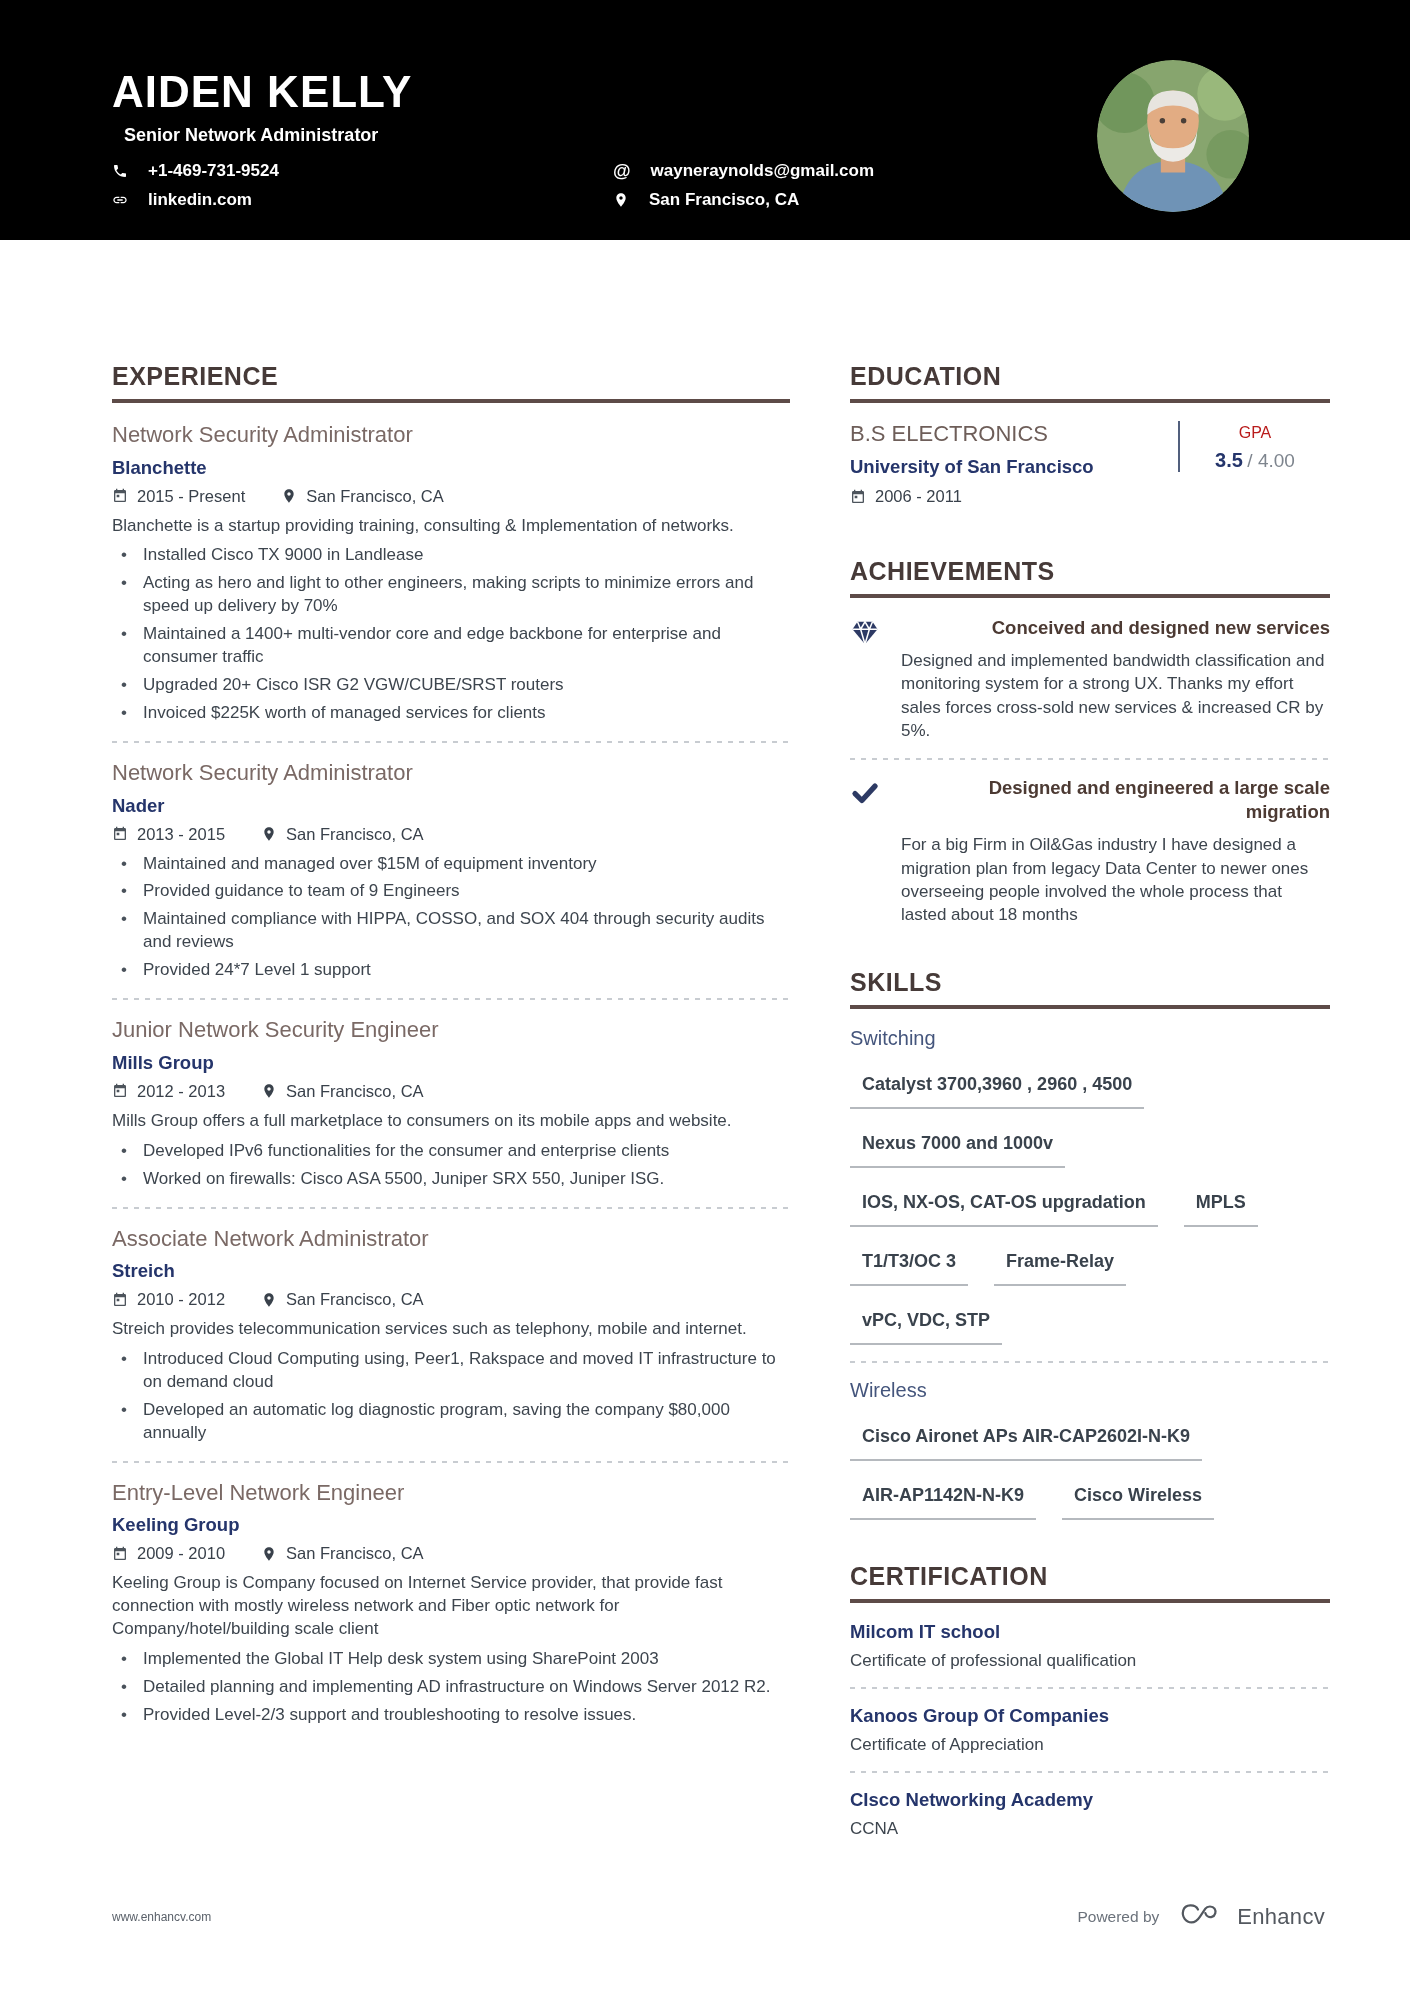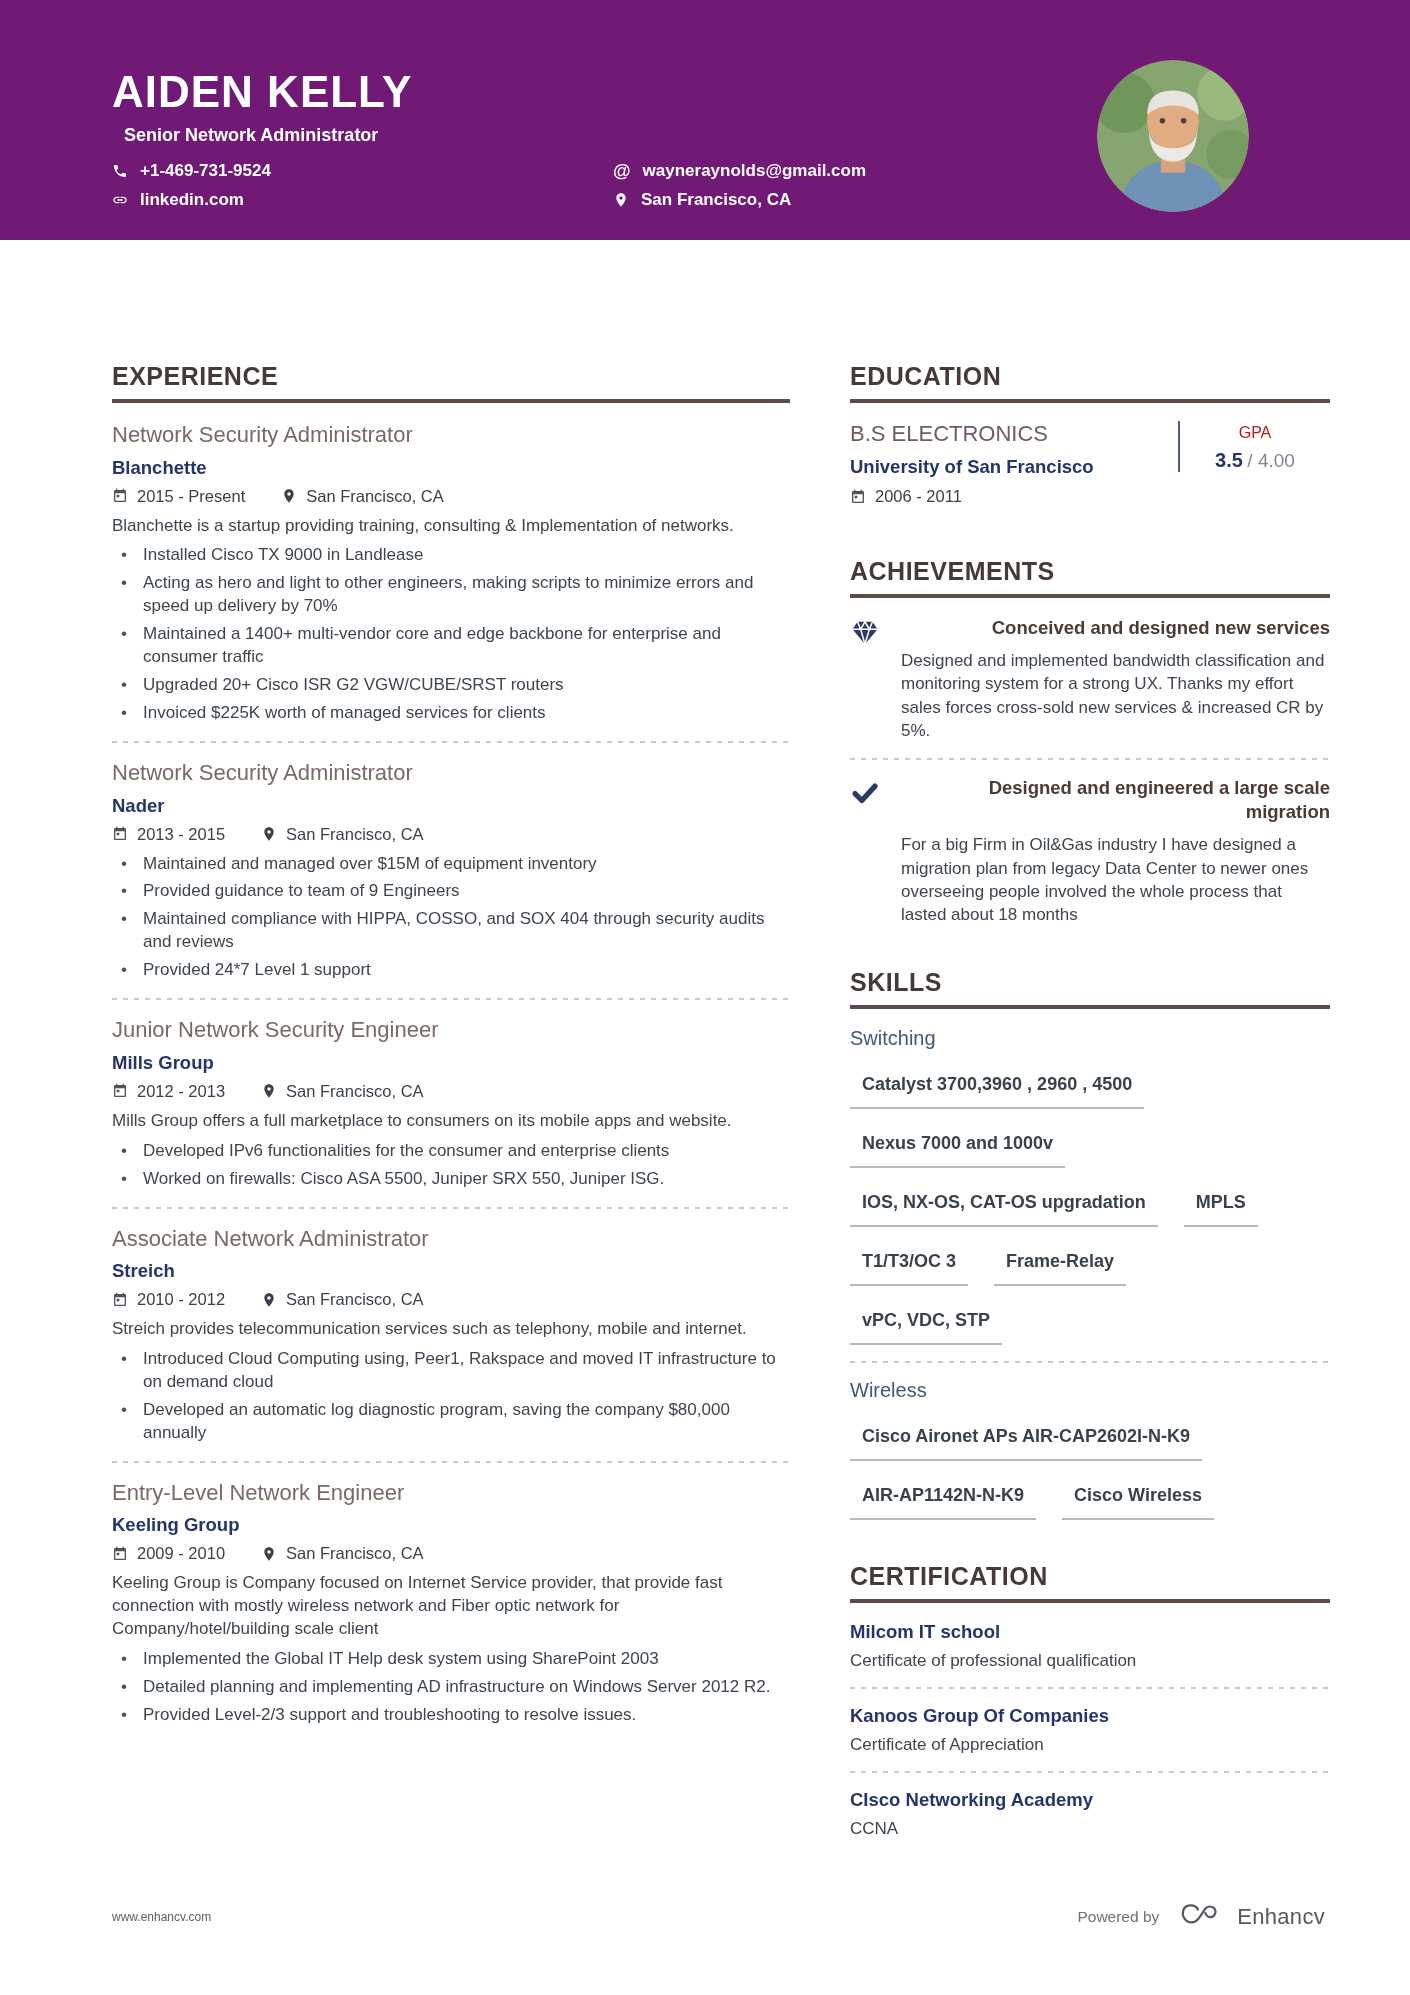--- a/index.html
+++ b/index.html
@@ -1,27 +1,27 @@
 <!DOCTYPE html>
 <html><head>
 <meta charset="utf-8">
 <style>
   * { box-sizing: border-box; }
   html,body { margin:0; padding:0; background:#ffffff; }
   .page { position:relative; width:1410px; height:1995px; background:#fff; overflow:hidden;
           font-family:"Liberation Sans", sans-serif; color:#3d454e; }
 
   
-  .hdr { position:relative; height:240px; background:#701a75; color:#fff; }
+  .hdr { position:relative; height:240px; background:#000000; color:#fff; }
   .hdr-inner { position:absolute; left:112px; top:70px; right:330px; }
   .name { font-size:44px; font-weight:700; letter-spacing:1px; margin:0; line-height:1; }
   .ptitle { font-size:18px; font-weight:700; margin-top:11px;margin-left:12px; }
   .contact-grid { margin-top:15px; display:grid; grid-template-columns:501px auto; row-gap:9px;
                   font-size:17px; font-weight:700; }
-  .contact-item { display:inline-flex; align-items:center; gap:12px; }
+  .contact-item { display:inline-flex; align-items:center; gap:20px; }
   .contact-item svg { width:16px; height:16px; display:block; }
   .at-glyph { font-size:18px; font-weight:700; line-height:16px; }
   .avatar { position:absolute; left:1097px; top:60px; width:152px; height:152px;
             border-radius:50%; overflow:hidden; }
   .avatar svg { width:100%; height:100%; display:block; }
 
   
   .content { display:flex; padding:122px 80px 0 112px; }
   .col-left { width:678px; margin-right:60px; flex:none; }
   .col-right { flex:1; min-width:0; }

